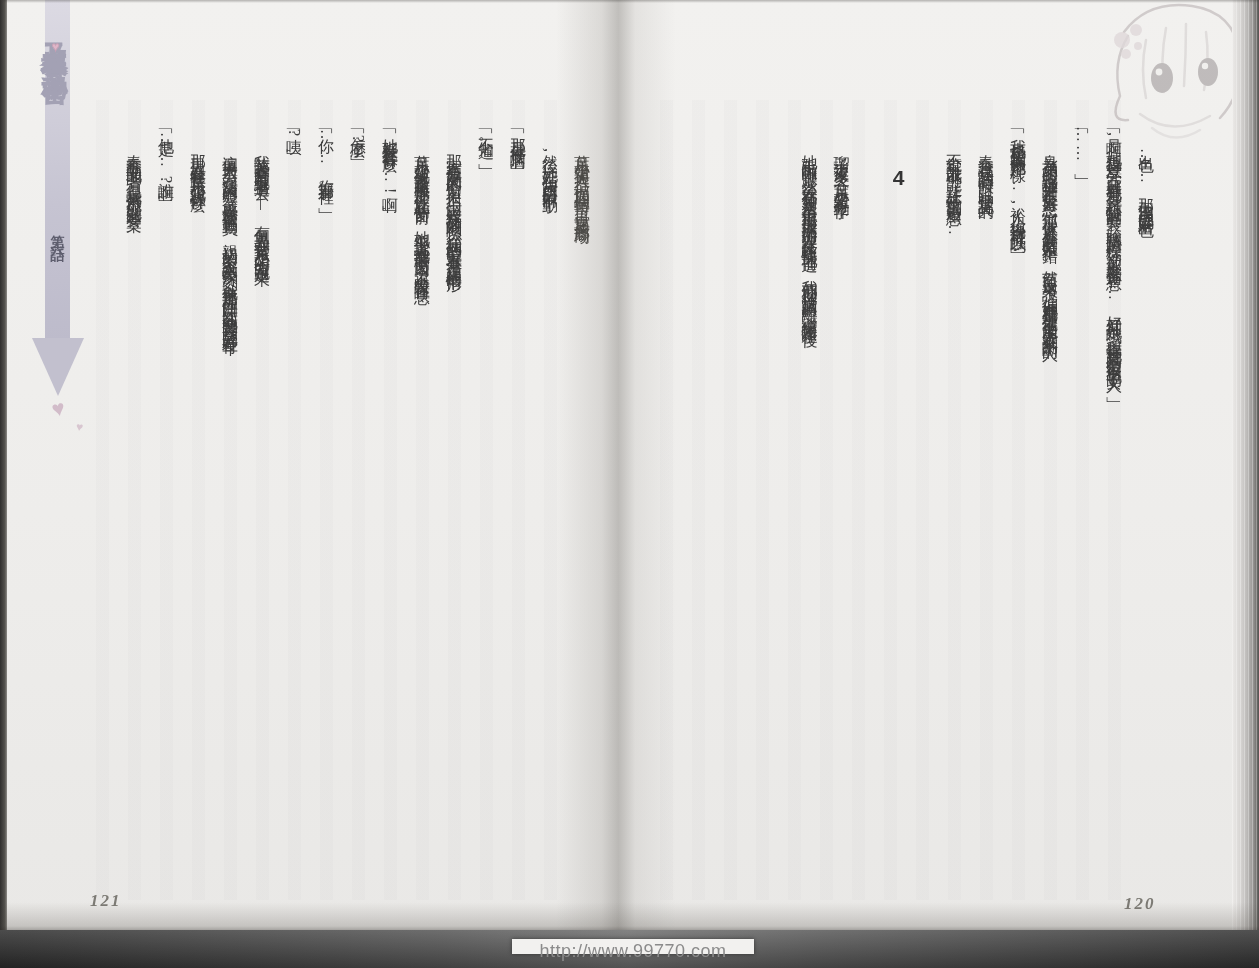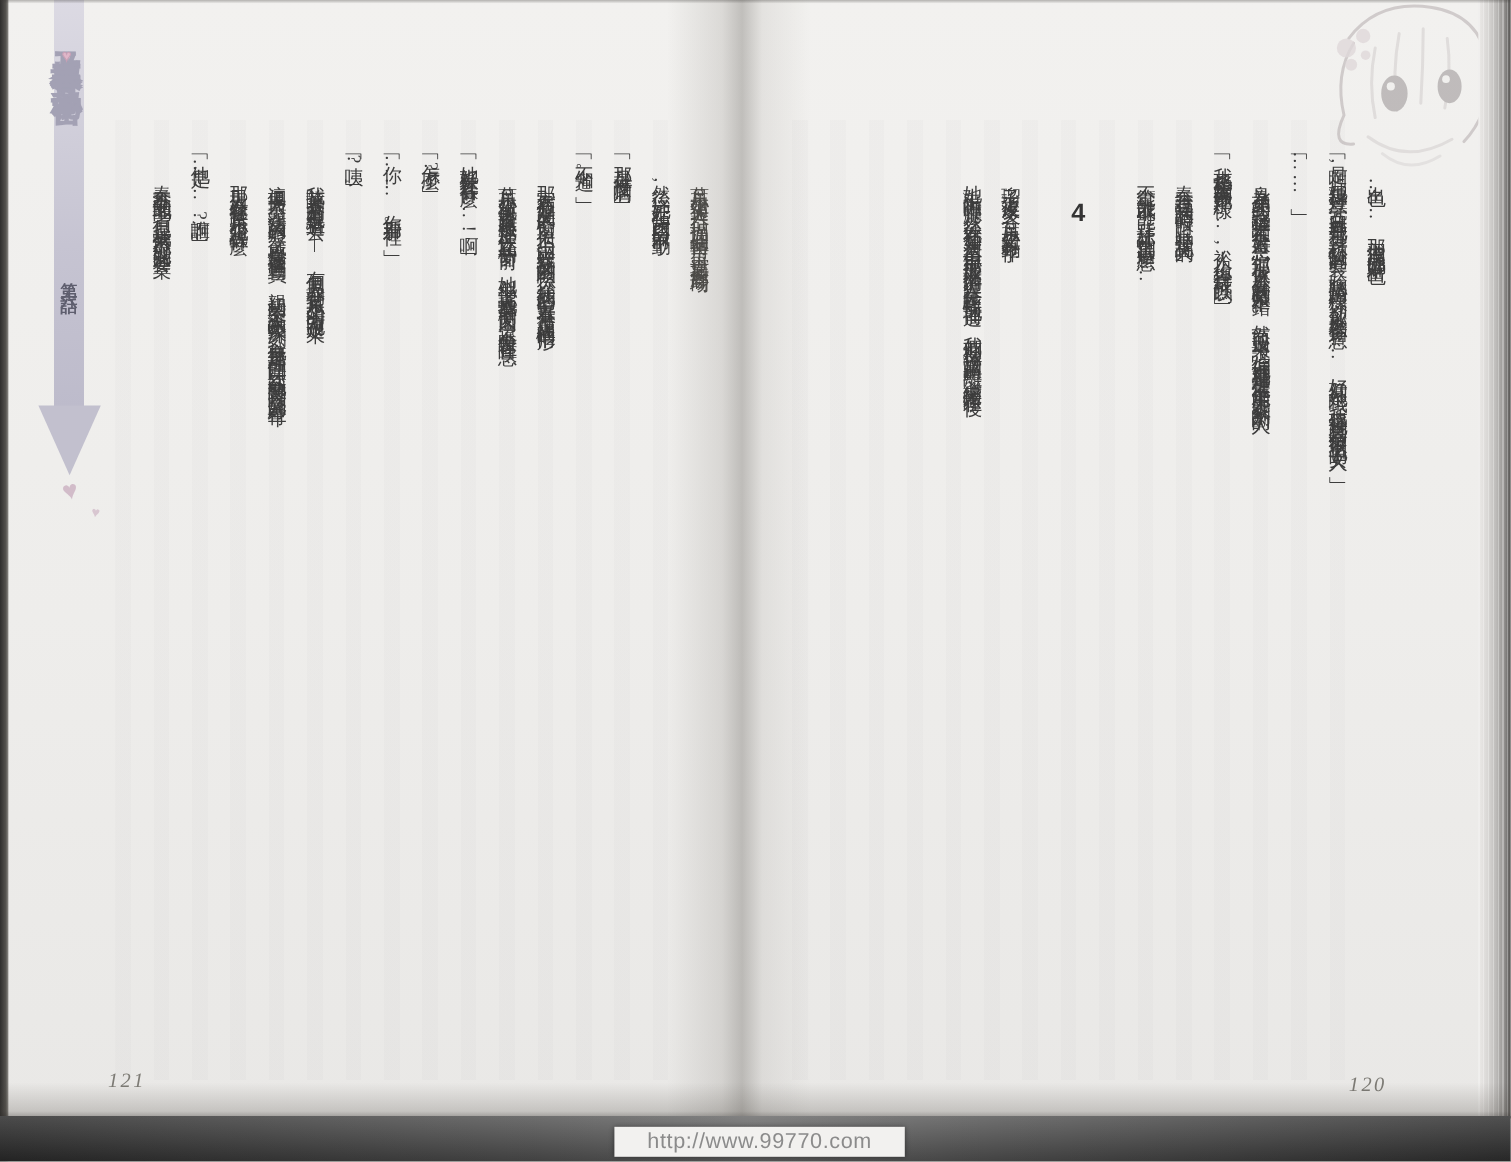--- a/index.html
+++ b/index.html
@@ -52,30 +52,30 @@
   .right-text{left:648px;top:104px;width:514px;height:800px;}
   .left-text{left:86px;top:104px;width:512px;height:800px;}
   .para{margin:0;font-size:16px;line-height:2.0;letter-spacing:3px;color:#3c3c3c;
         font-family:"Liberation Serif",serif;}
   .left-text .para:first-child{color:#4a4946;filter:blur(.4px);}
   .section-number{margin:0 13px;padding-top:62px;font-size:21px;font-weight:600;line-height:2.6;
         letter-spacing:0;color:#343434;font-family:"Liberation Sans",sans-serif;text-orientation:upright;}
 
   
   .page-num{position:absolute;font-style:italic;font-family:"Liberation Serif",serif;
-        font-size:17px;color:#7d7b75;letter-spacing:2px;}
+        font-size:17px;color:#7d7b75;letter-spacing:2px;font-weight:bold;}
   .pn-left{left:90px;top:891px;}
   .pn-right{left:1124px;top:894px;}
 
   
   .footer-bar{position:absolute;left:0;top:930px;width:1259px;height:38px;
         background:linear-gradient(90deg,#2e2e2e 0%,#565656 35%,#6e6e6e 50%,#595959 65%,#343434 100%);}
   .footer-bar::after{content:"";position:absolute;inset:0;
         background:linear-gradient(180deg,rgba(255,255,255,.14),rgba(0,0,0,.25));}
-  .url-box{position:absolute;left:512px;top:939px;width:242px;height:25px;background:#f2f1ef;
+  .url-box{position:absolute;left:512px;top:939px;width:242px;height:15px;background:#f2f1ef;
         box-shadow:0 0 4px rgba(0,0,0,.45);z-index:2;text-align:center;}
   .url-text{font-family:"Liberation Sans",sans-serif;font-size:18px;line-height:25px;color:#8b8b8b;letter-spacing:.5px;}
 </style>
 </head>
 <body>
 
 <div class="scene">
 
   <div class="paper"></div>
   <div class="ghost g-left"></div>

